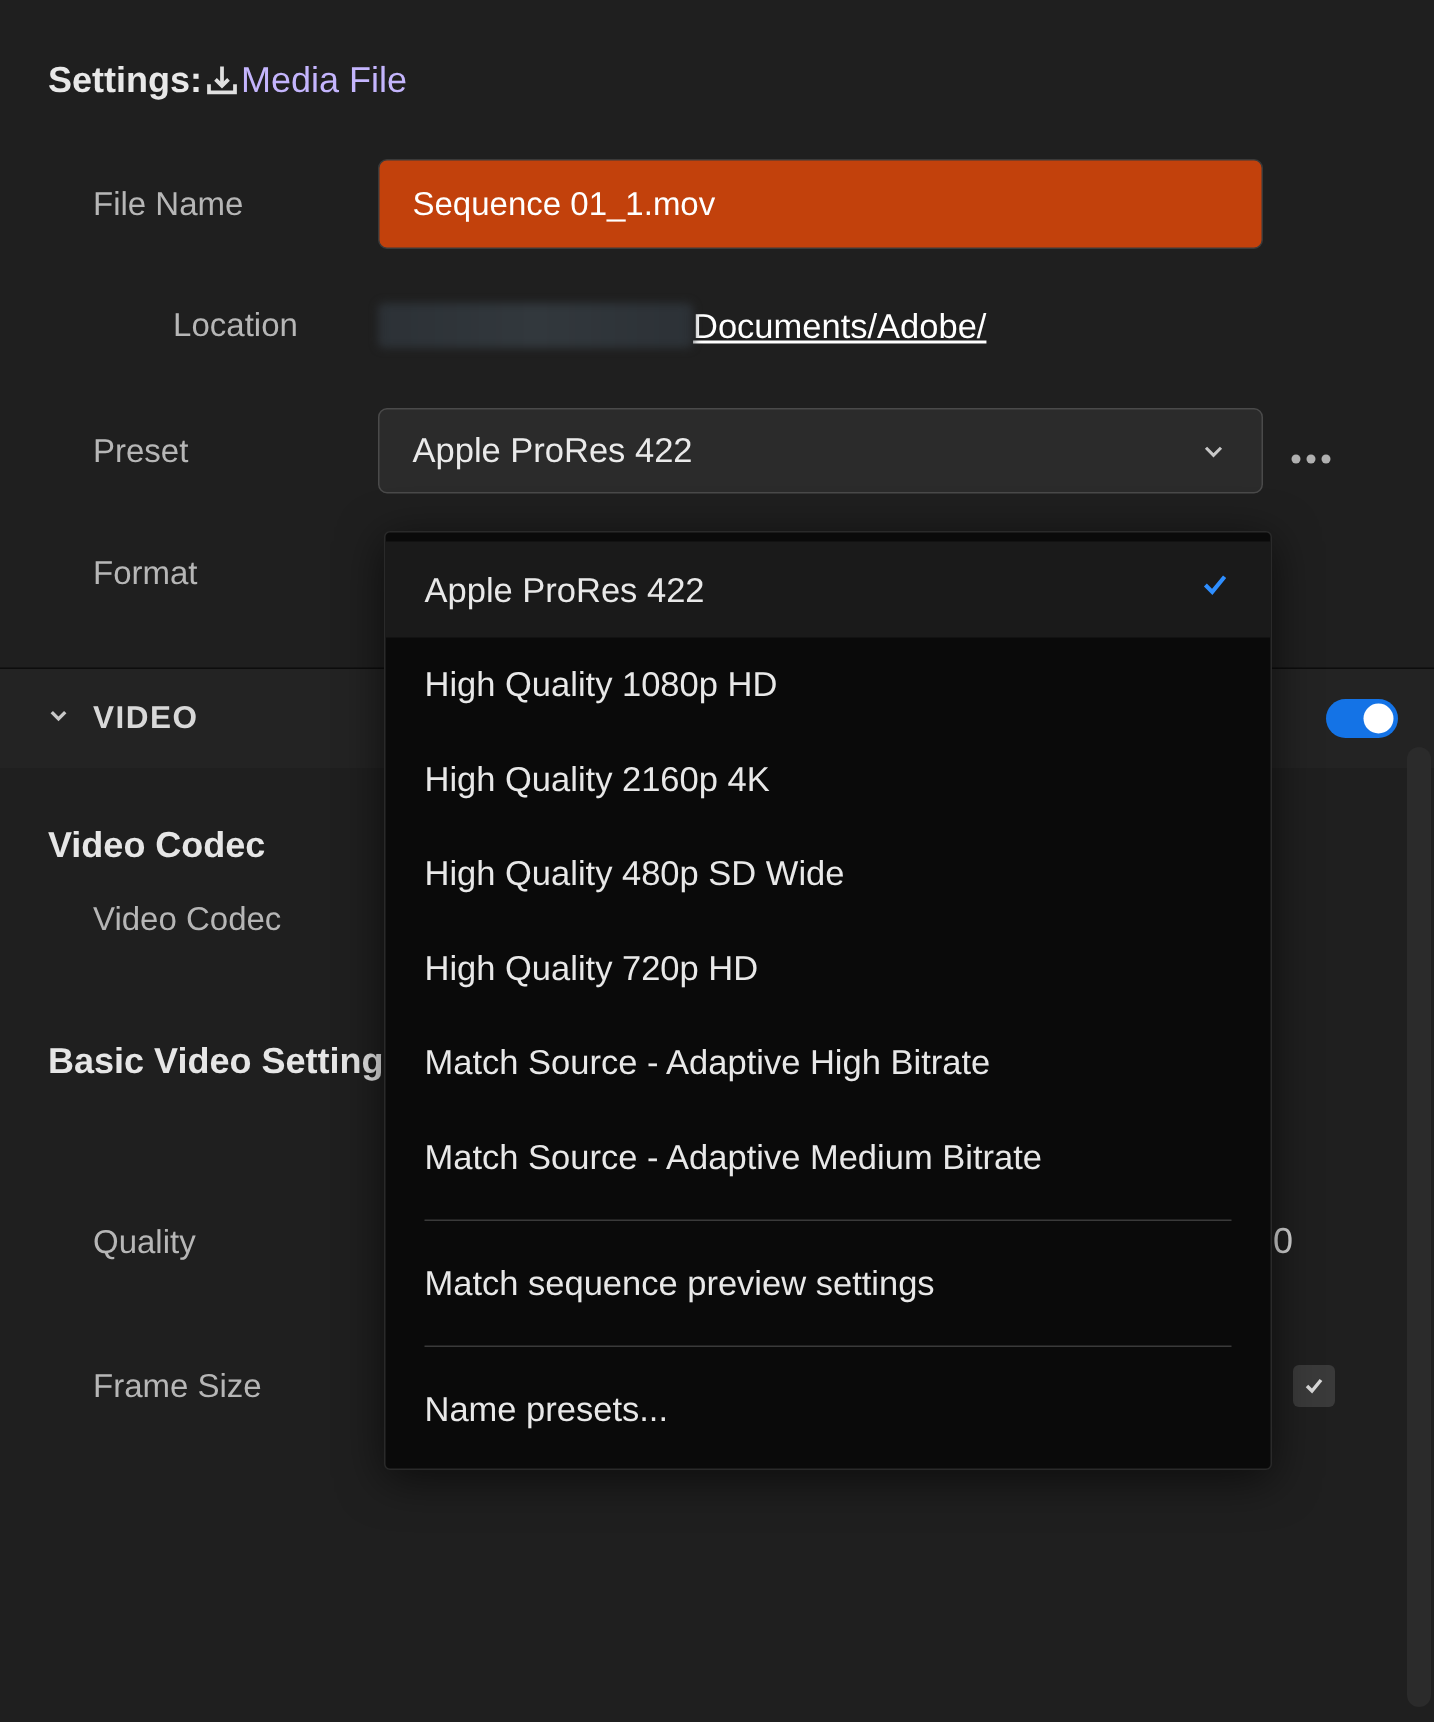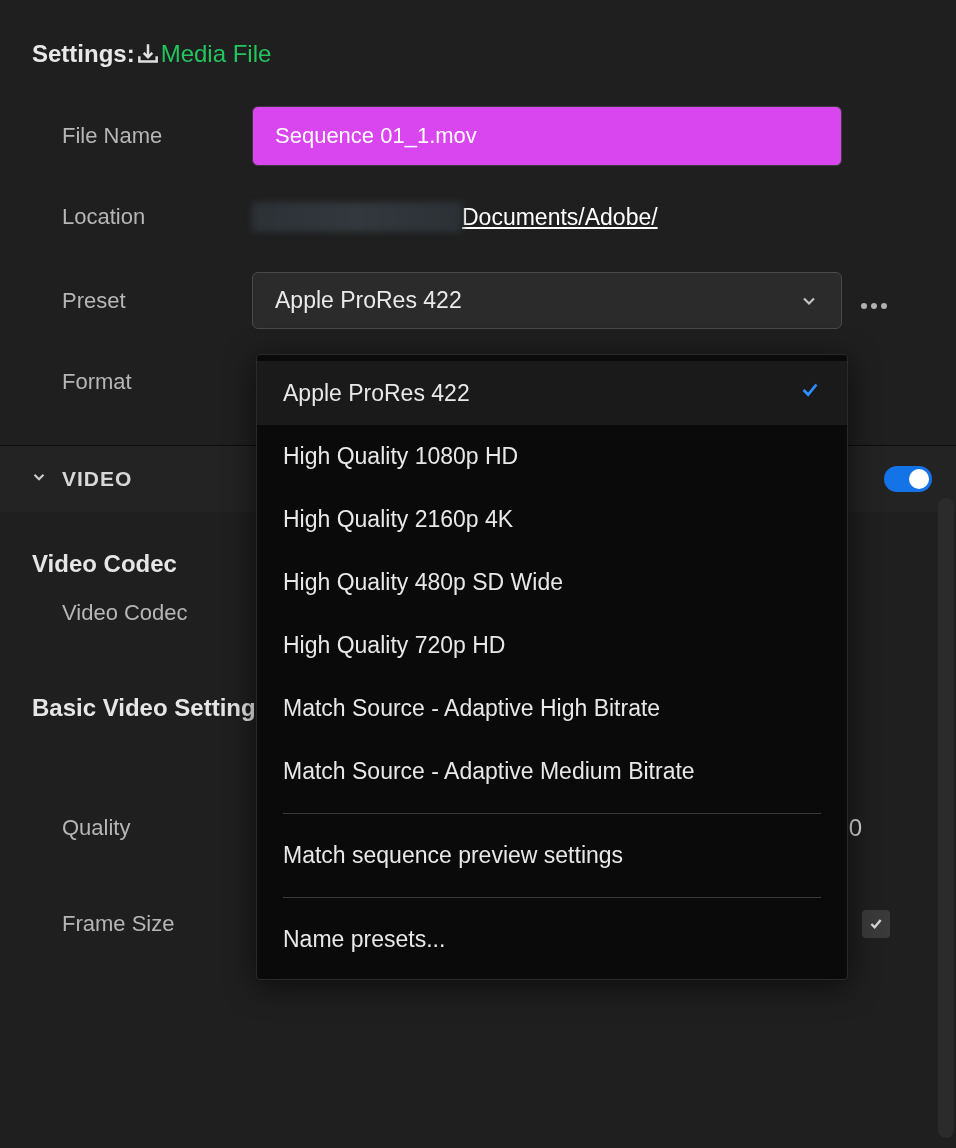--- a/index.html
+++ b/index.html
@@ -24,40 +24,40 @@
     padding: 40px 32px 28px 32px;
   }
   .settings-label {
     font-size: 24px;
     font-weight: 600;
     color: #e8e8e8;
   }
   .import-icon { display: inline-flex; align-items: center; }
   .media-file {
     font-size: 24px;
-    color: #22c55e;
+    color: #c4b5fd;
   }
 
   
   .form-row {
     display: flex;
     align-items: center;
     padding: 10px 32px 10px 62px;
     min-height: 64px;
   }
   .field-label {
     width: 190px;
     flex: 0 0 190px;
     font-size: 22px;
     color: #b6b6b6;
   }
   .text-input {
     flex: 1;
     max-width: 590px;
-    background: #d946ef;
+    background: #c2410c;
     border: 1px solid #3a3a3a;
     border-radius: 6px;
     padding: 16px 22px;
     font-size: 22px;
     color: #fff;
   }
   .location-val {
     display: flex;
     align-items: center;
     gap: 0;
@@ -221,21 +221,21 @@
       </svg>
     </span>
     <span class="media-file">Media File</span>
   </div>
 
   <div class="form-row">
     <div class="field-label">File Name</div>
     <input class="text-input" value="Sequence 01_1.mov" style="">
   </div>
 
-  <div class="form-row" style="padding-top:26px;padding-bottom:26px;">
+  <div class="form-row" style="padding-top:26px;padding-bottom:26px;text-align:center;">
     <div class="field-label">Location</div>
     <div class="location-val">
       <div class="blur-segment"></div>
       <a href="#" class="location-link">Documents/Adobe/</a>
     </div>
   </div>
 
   <div class="form-row preset-row">
     <div class="field-label">Preset</div>
     <div class="preset-select">

